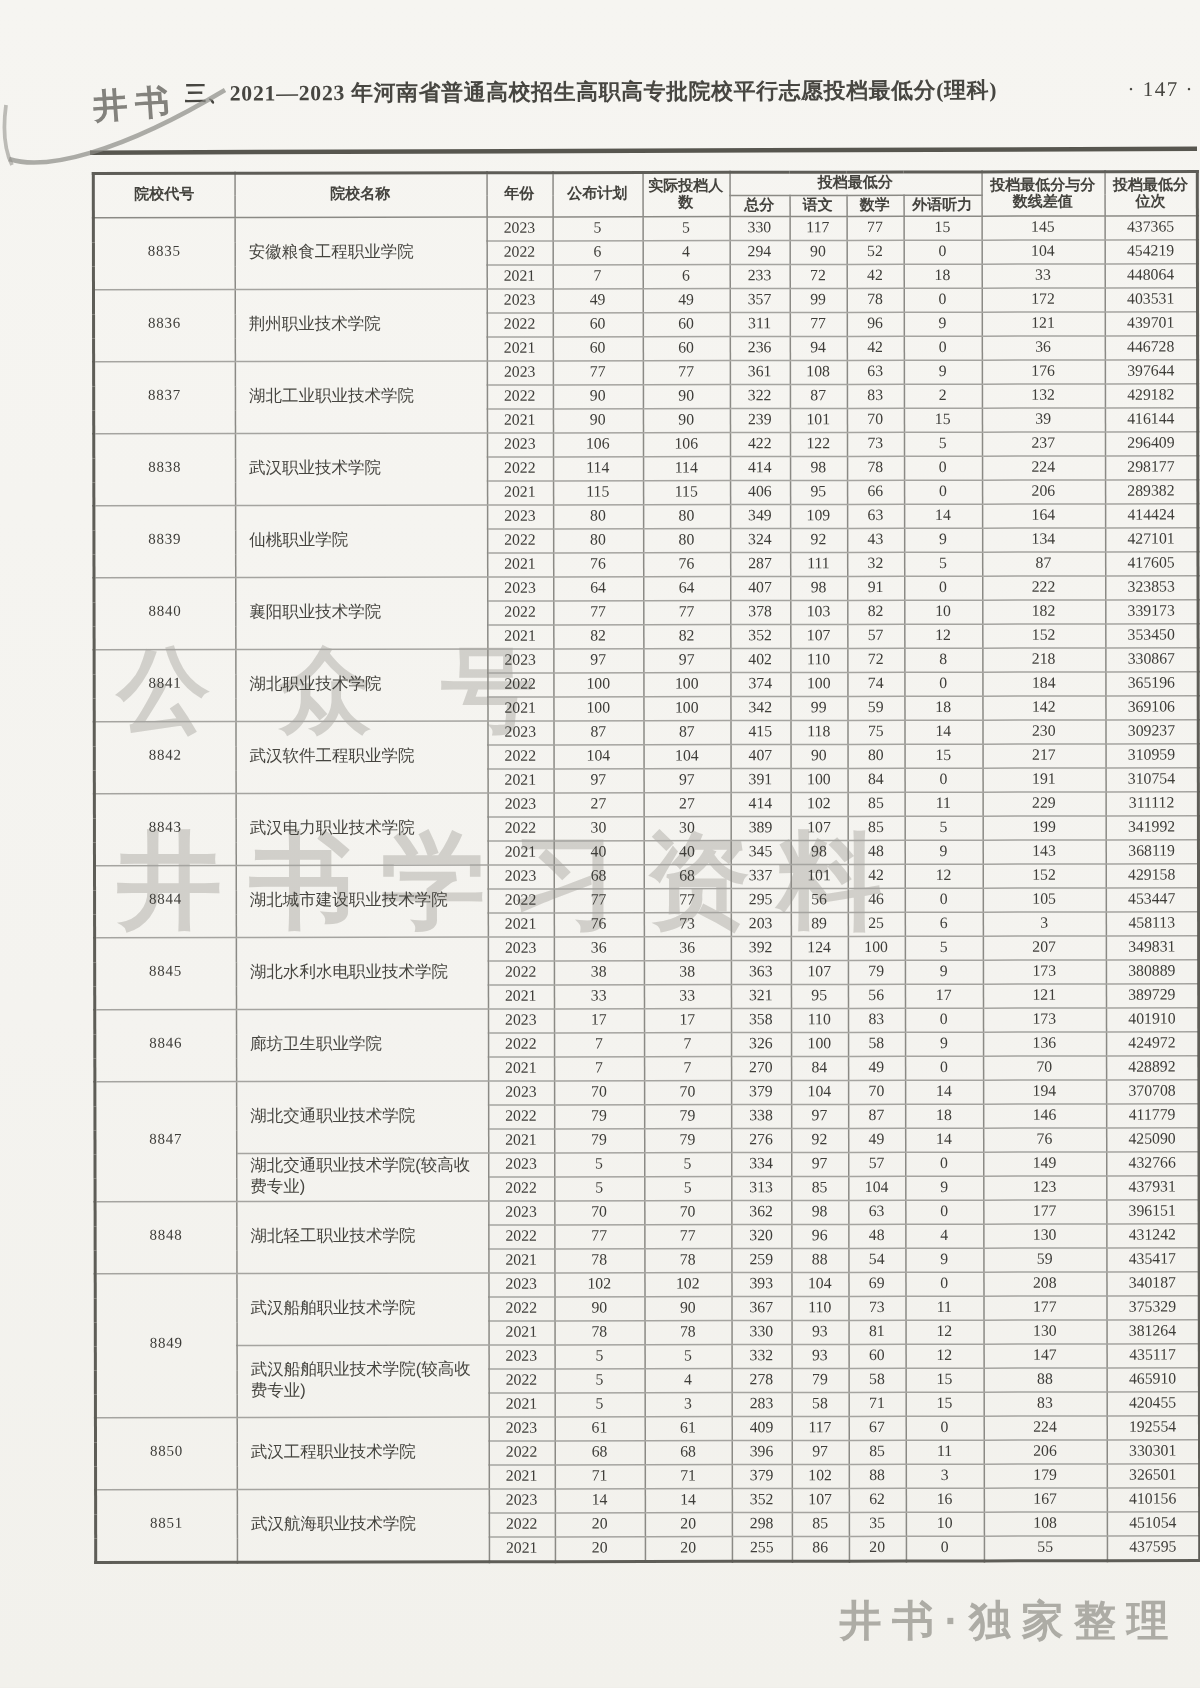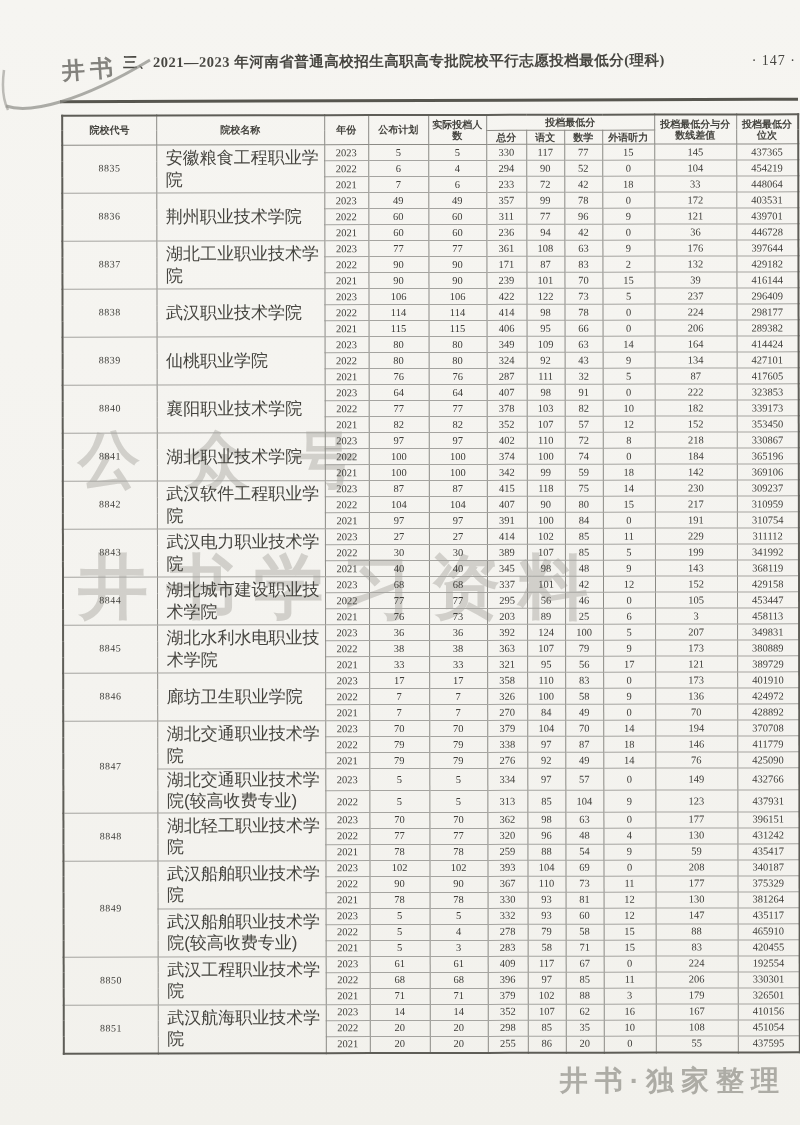--- a/index.html
+++ b/index.html
@@ -64,21 +64,21 @@
   th{
     font-size:10px;font-weight:bold;padding:1px 1px;line-height:1.15;
     color:#44433e;background:transparent;
   }
   td{
     font-size:10.5px;text-align:center;padding:0 2px;height:15px;
     line-height:1.05;border-top:1px solid #a5a4a0;border-bottom:1px solid #a5a4a0;
   }
   td.code-cell{font-size:10px;letter-spacing:.5px;}
   td.name-cell{
-    text-align:left;padding-left:9px;font-size:17px;line-height:1.25;
+    text-align:left;padding-left:9px;font-size:11px;line-height:1.25;
     font-family:"Liberation Sans", sans-serif;color:#45443f;
   }
   tr.group-start td{border-top:1.5px dashed #6c6b66;}
   tr.school-start td{border-top:1px solid #74736e;}
 </style>
 </head>
 <body>
 
 <div class="page">
 
@@ -212,21 +212,21 @@
             <td>108</td>
             <td>63</td>
             <td>9</td>
             <td>176</td>
             <td>397644</td>
           </tr>
           <tr>
             <td>2022</td>
             <td>90</td>
             <td>90</td>
-            <td>171</td>
+            <td>322</td>
             <td>87</td>
             <td>83</td>
             <td>2</td>
             <td>132</td>
             <td>429182</td>
           </tr>
           <tr>
             <td>2021</td>
             <td>90</td>
             <td>90</td>

